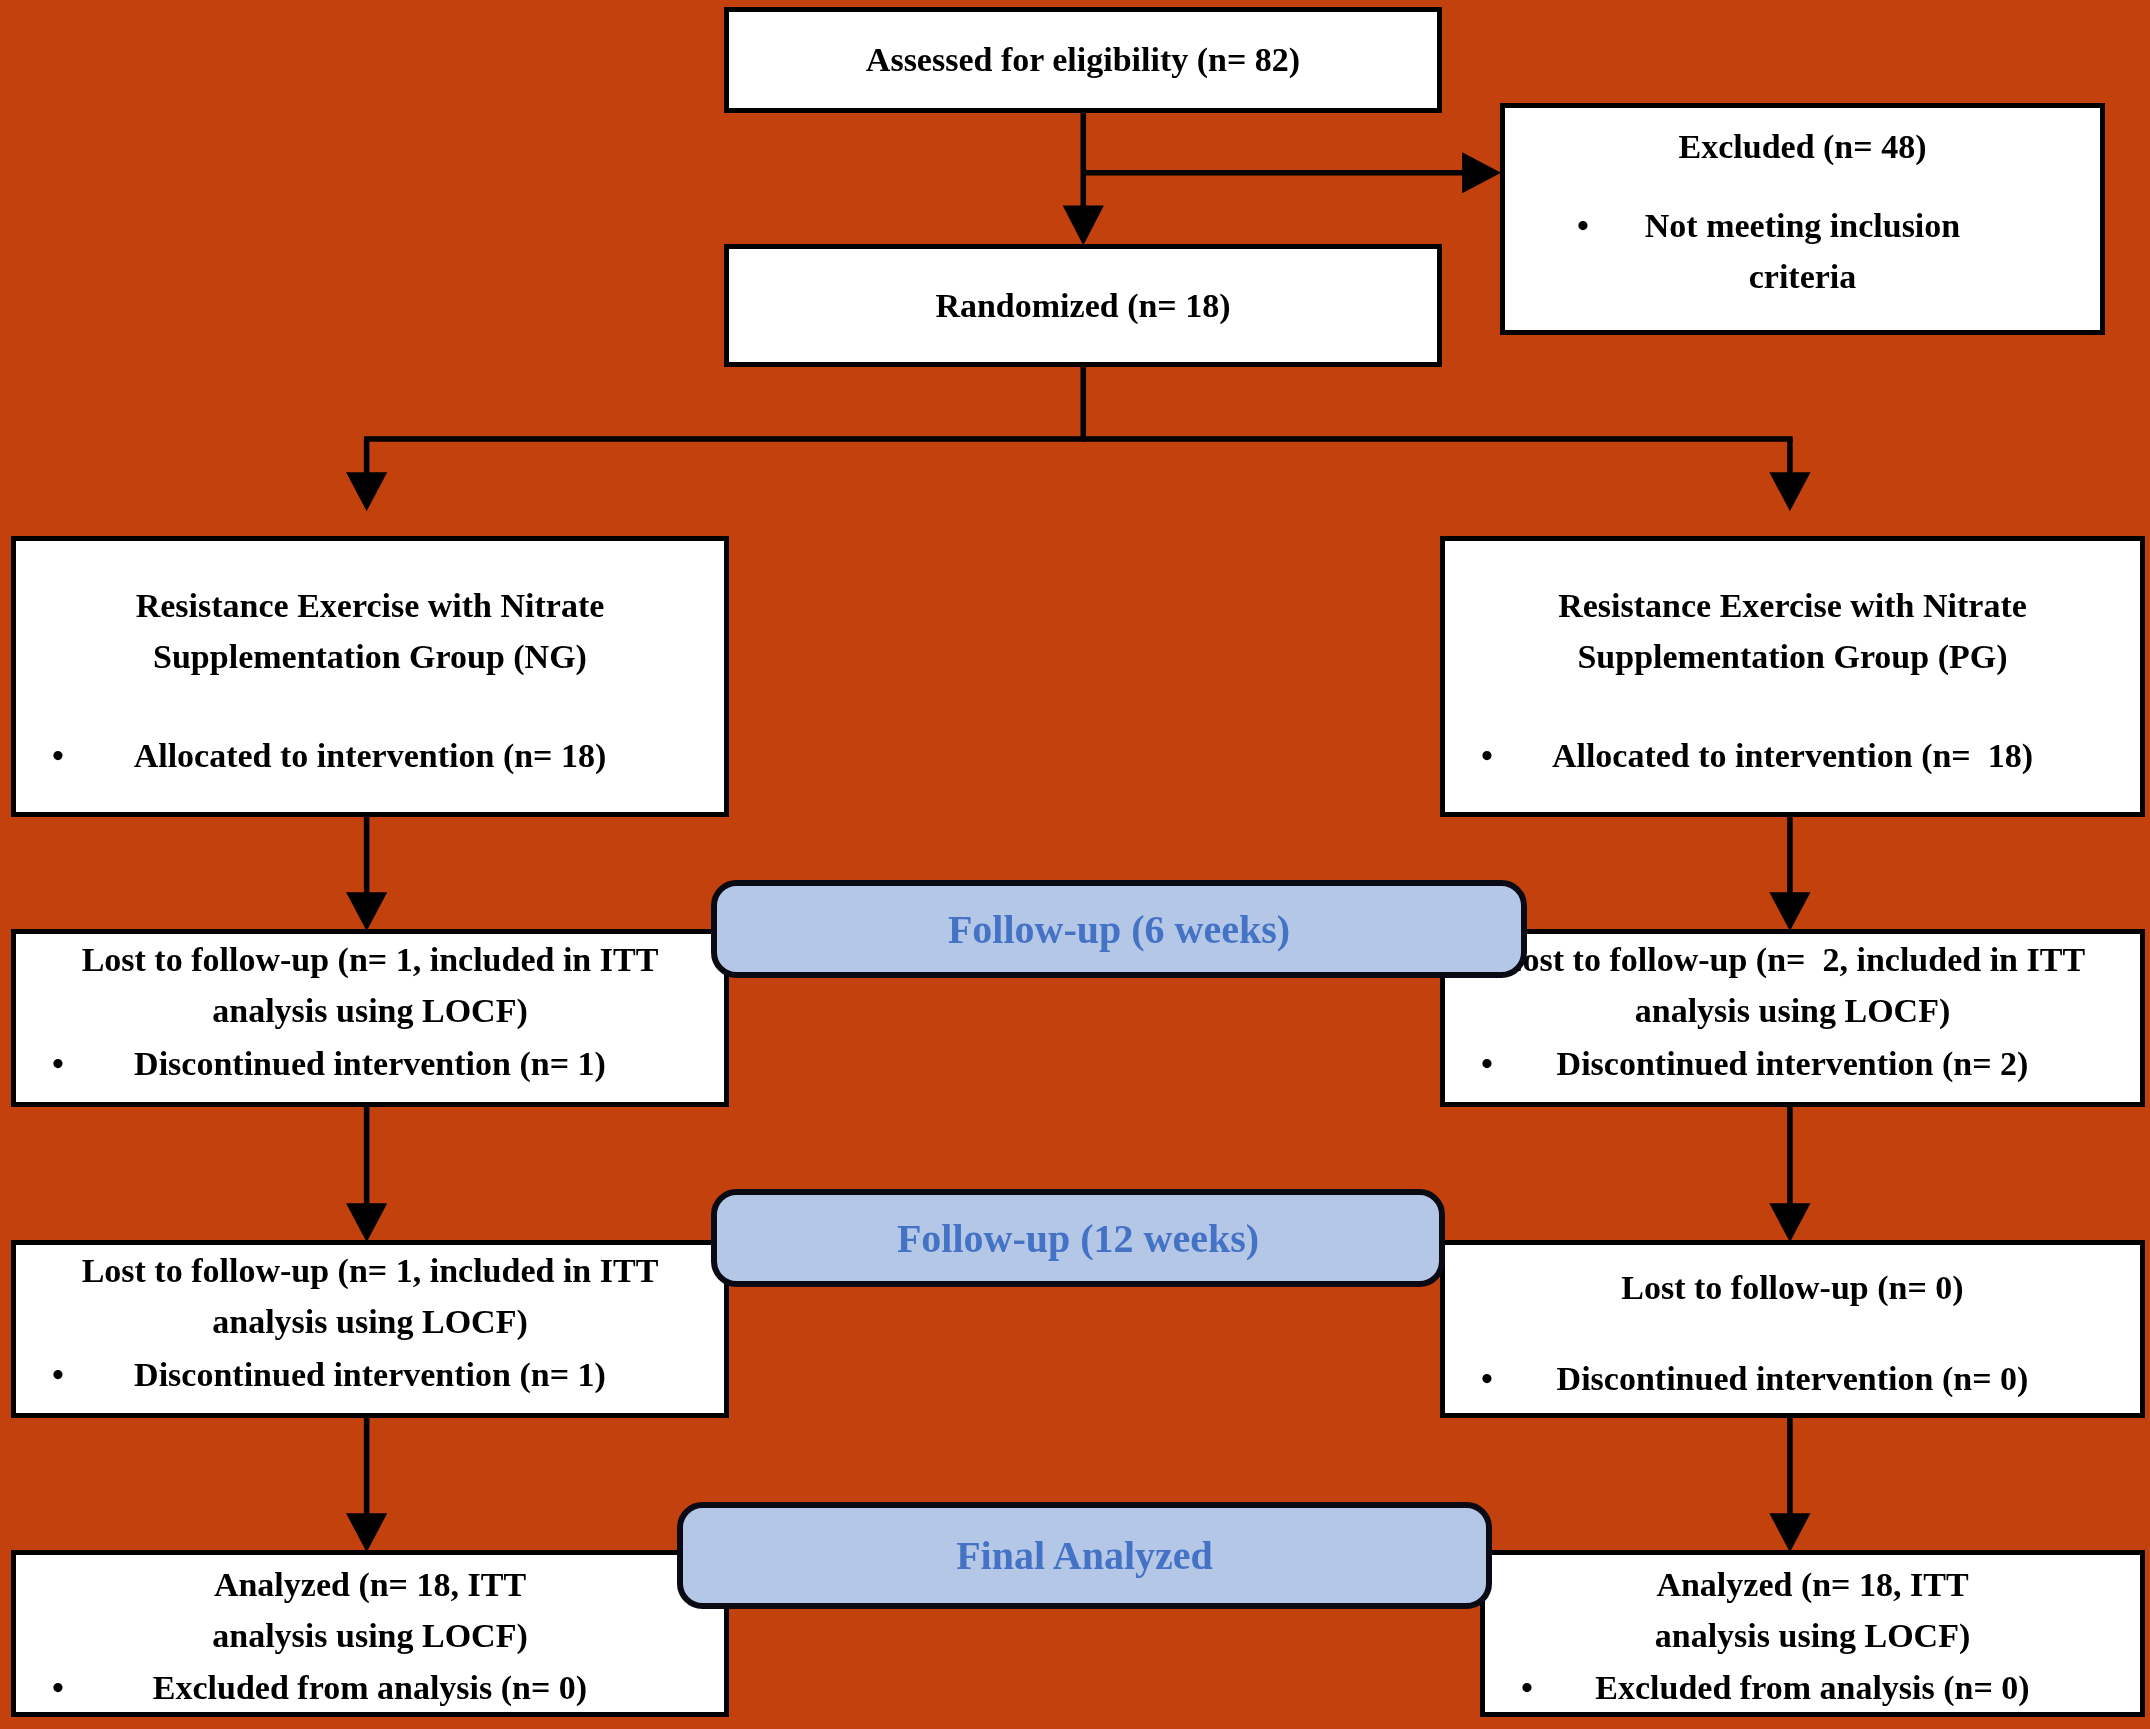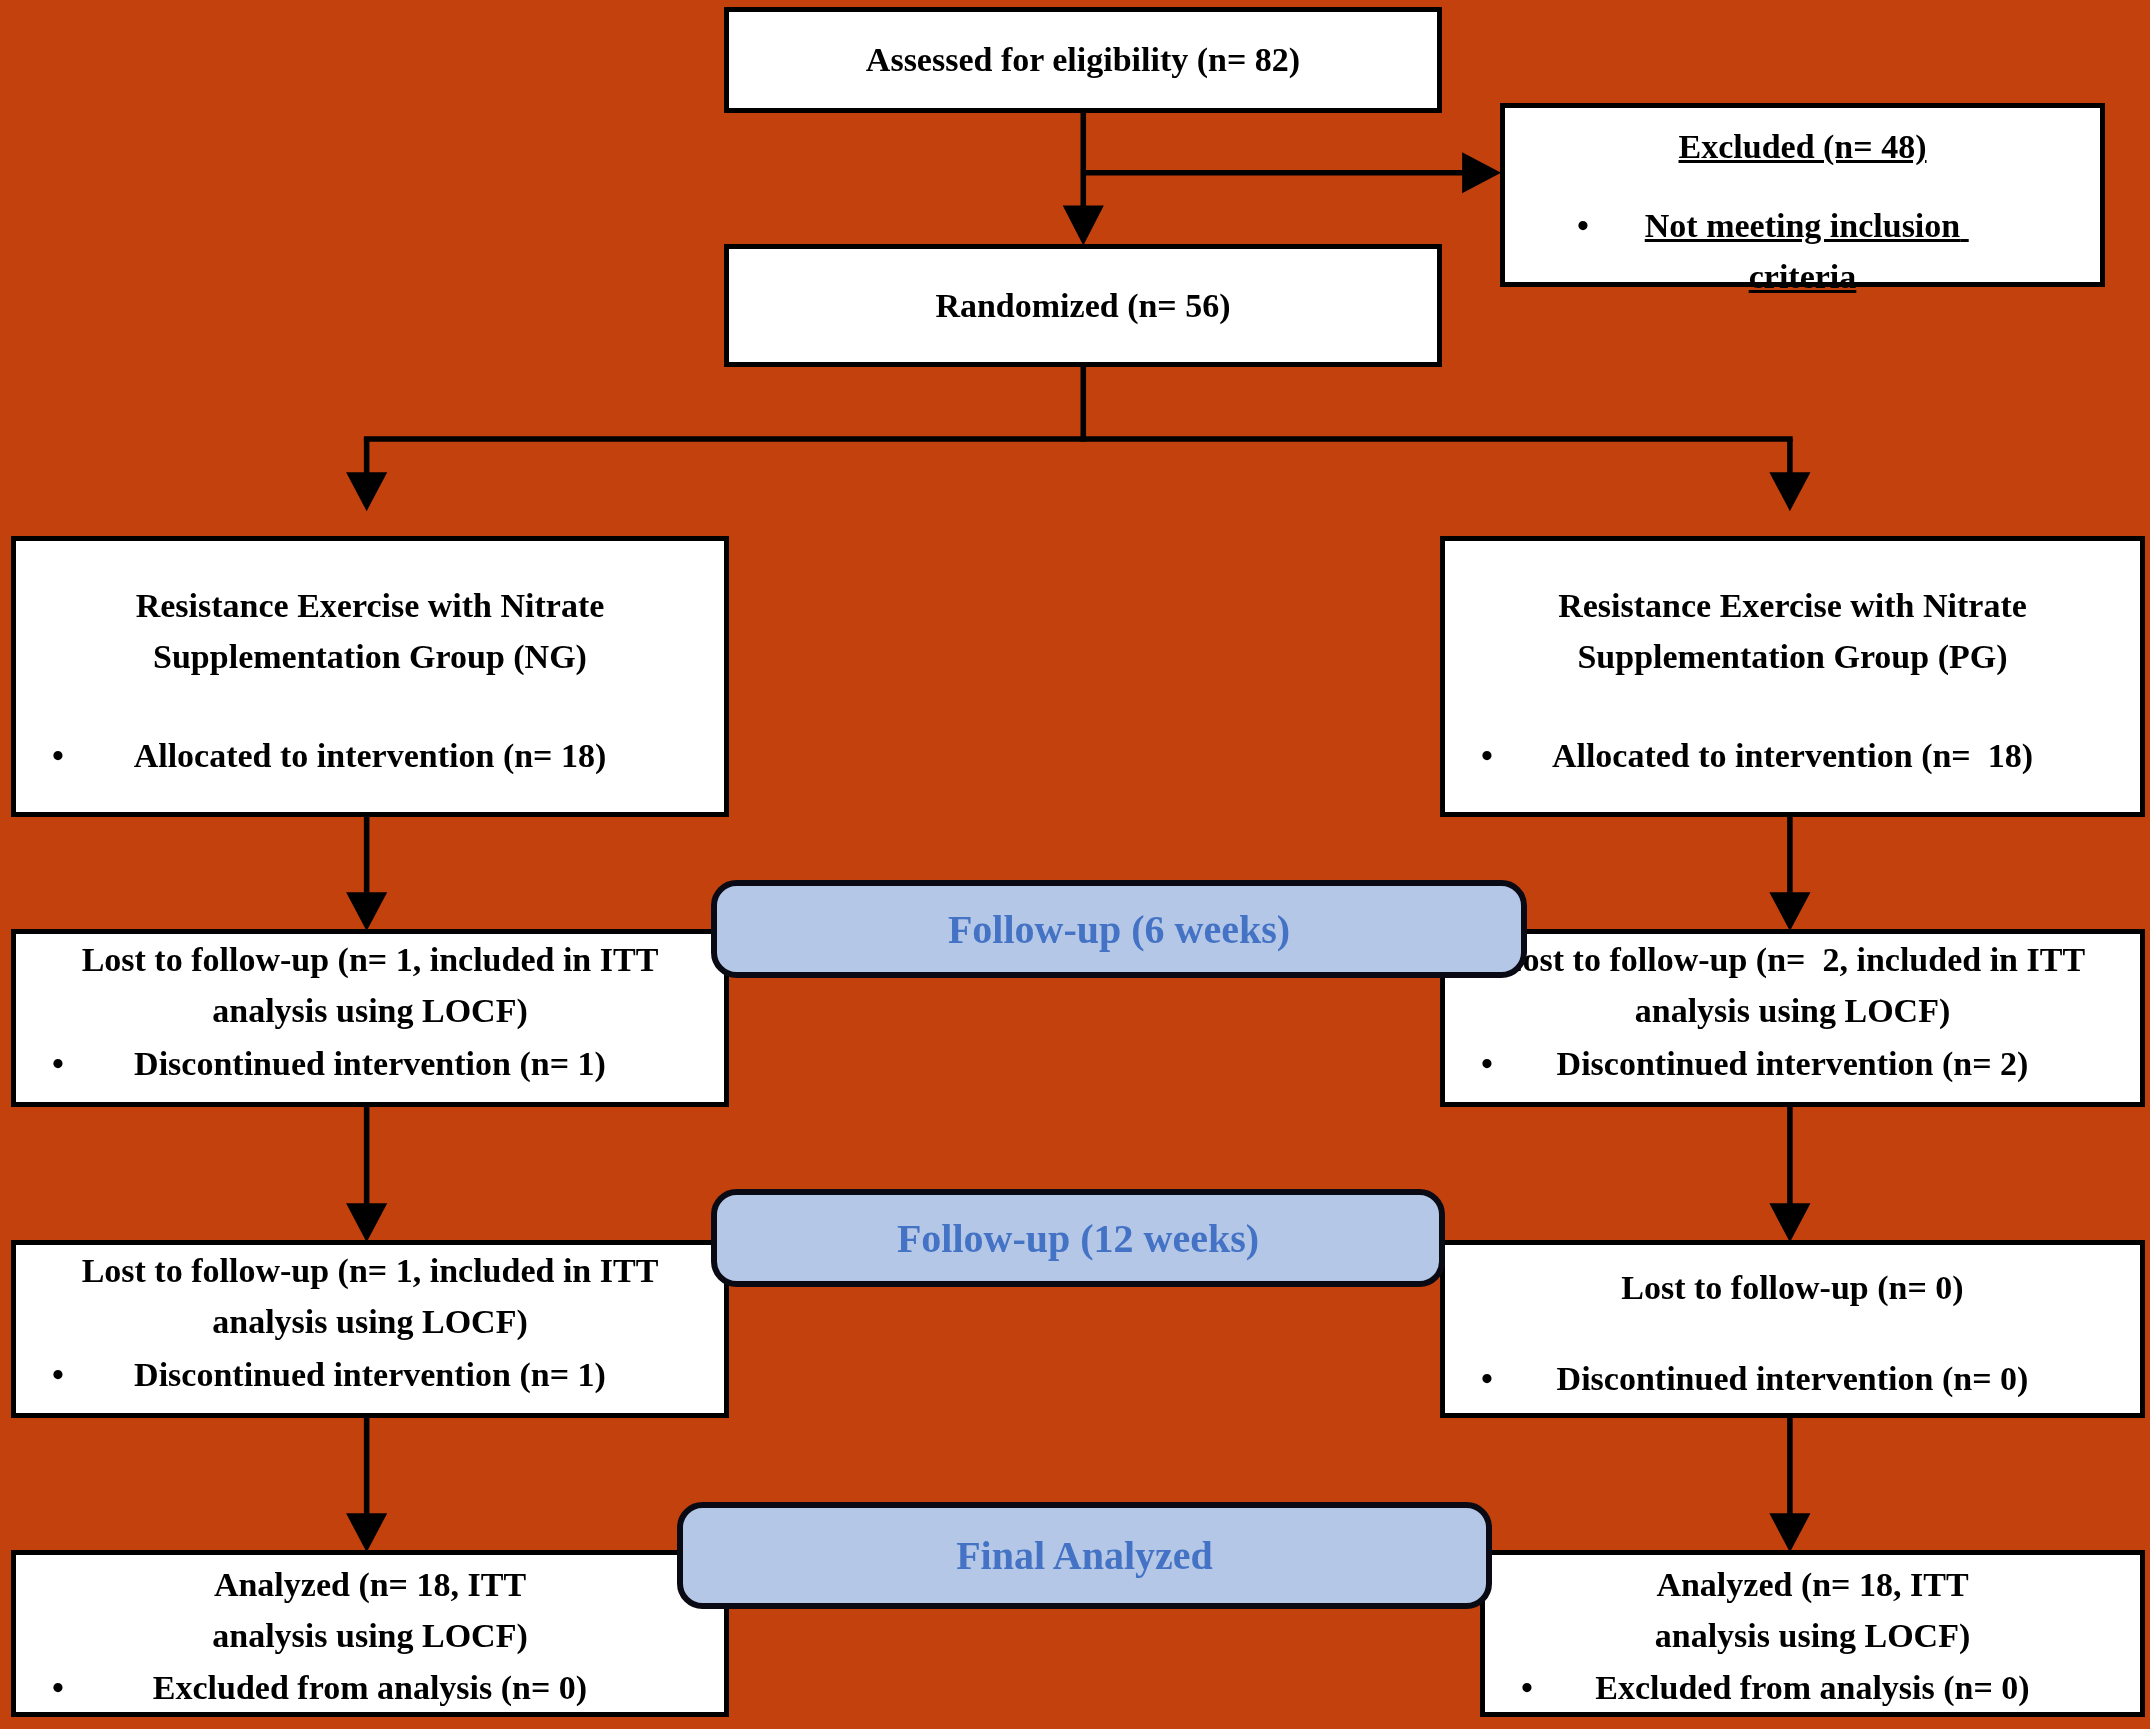--- a/index.html
+++ b/index.html
@@ -97,30 +97,30 @@
       <polygon points="3185,2166 3259,2166 3222,2236"></polygon>
       <polygon points="623,2724 697,2724 660,2794"></polygon>
       <polygon points="3185,2724 3259,2724 3222,2794"></polygon>
     </g>
   </svg>
 
   <div class="box center-v" id="assessed-box" style="left:724px;top:6.7px;width:718px;height:106px;">
     <div class="t">Assessed for eligibility (n= 82)</div>
   </div>
 
-  <div class="box" id="excluded-box" style="left:1500px;top:103px;width:605px;height:184px;text-decoration:underline;">
+  <div class="box" id="excluded-box" style="left:1500px;top:103px;width:605px;height:232px;">
     <div class="title">Excluded (n= 48)</div>
     <div class="brow">
       <span class="bullet">•</span>
       <div class="btext">Not meeting inclusion criteria</div>
     </div>
   </div>
 
   <div class="box center-v" id="randomized-box" style="left:724px;top:244px;width:718px;height:123px;">
-    <div class="t">Randomized (n= 56)</div>
+    <div class="t">Randomized (n= 18)</div>
   </div>
 
   <div class="box group-box" id="ng-group-box" style="left:11px;top:509px;width:718px;height:281px;">
     <div class="title">Resistance Exercise with Nitrate Supplementation Group (NG)</div>
     <div class="brow">
       <span class="bullet">•</span>
       <div class="btext">Allocated to intervention (n= 18)</div>
     </div>
   </div>
 

